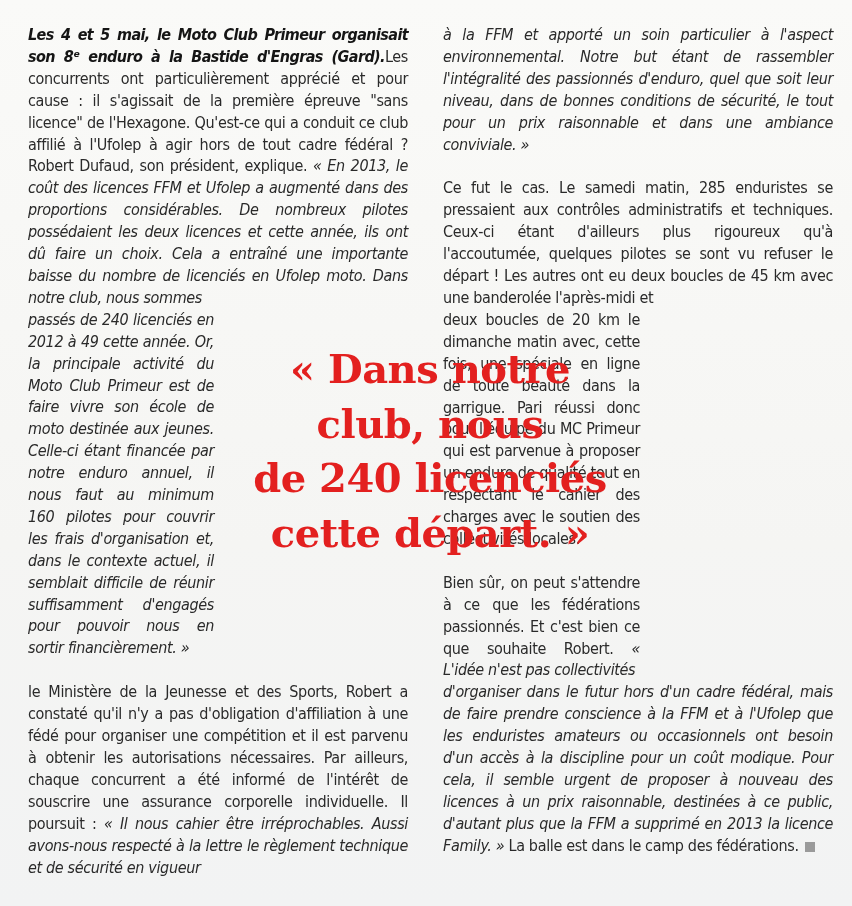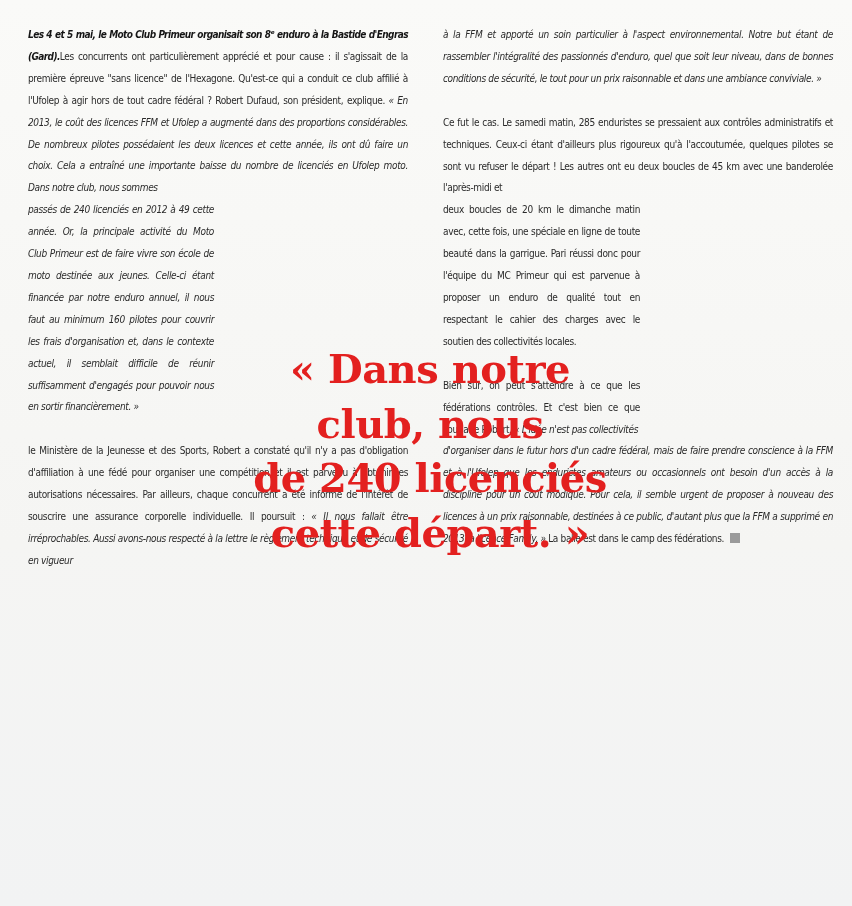--- a/index.html
+++ b/index.html
@@ -9,21 +9,21 @@
     font-family: "DejaVu Sans", sans-serif;
     color: #2a2a2a;
     position: relative;
   }
   .page {
     position: absolute; left: 0; top: 0; width: 852px; height: 906px;
     background: linear-gradient(180deg, #fafaf8 0%, #f5f5f3 60%, #f2f3f3 100%);
   }
   .col {
     position: absolute;
-    font-size: 10px;
+    font-size: 16px;
     line-height: 21.9px;
     letter-spacing: -0.35px;
     text-align: justify;
     font-stretch: condensed;
   }
   .col p { margin: 0; }
   .col-left { left: 28px; top: 24px; width: 380px; }
   .col-right { left: 443px; top: 24px; width: 390px; }
   .it { font-style: italic; }
   .lead {
@@ -57,32 +57,32 @@
 
   <div class="col col-left" style="color: rgb(42, 42, 42);">
     <p>
       <span class="lead">Les 4 et 5 mai, le Moto Club Primeur organisait son 8ᵉ enduro à la Bastide d'Engras (Gard).</span><span>Les concurrents ont particulièrement apprécié et pour cause : il s'agissait de la première épreuve "sans licence" de l'Hexagone. Qu'est-ce qui a conduit ce club affilié à l'Ufolep à agir hors de tout cadre fédéral ? Robert Dufaud, son président, explique.</span>
       <span class="it">« En 2013, le coût des licences FFM et Ufolep a augmenté dans des proportions considérables. De nombreux pilotes possédaient les deux licences et cette année, ils ont dû faire un choix. Cela a entraîné une importante baisse du nombre de licenciés en Ufolep moto. Dans notre club, nous sommes</span>
     </p>
     <p class="it narrow-left">passés de 240 licenciés en 2012 à 49 cette année. Or, la principale activité du Moto Club Primeur est de faire vivre son école de moto destinée aux jeunes. Celle-ci étant financée par notre enduro annuel, il nous faut au minimum 160 pilotes pour couvrir les frais d'organisation et, dans le contexte actuel, il semblait difficile de réunir suffisamment d'engagés pour pouvoir nous en sortir financièrement. »</p>
     <div class="gap"></div>
     <p>
       <span>le Ministère de la Jeunesse et des Sports, Robert a constaté qu'il n'y a pas d'obligation d'affiliation à une fédé pour organiser une compétition et il est parvenu à obtenir les autorisations nécessaires. Par ailleurs, chaque concurrent a été informé de l'intérêt de souscrire une assurance corporelle individuelle. Il poursuit :</span>
-      <span class="it">« Il nous fallait être irréprochables. Aussi avons-nous respecté à la lettre le règlement technique et de sécurité en vigueur</span>
+      <span class="it">« Il nous cahier être irréprochables. Aussi avons-nous respecté à la lettre le règlement technique et de sécurité en vigueur</span>
     </p>
   </div>
 
   <div class="col col-right" style="color: rgb(42, 42, 42);">
     <p class="it">à la FFM et apporté un soin particulier à l'aspect environnemental. Notre but étant de rassembler l'intégralité des passionnés d'enduro, quel que soit leur niveau, dans de bonnes conditions de sécurité, le tout pour un prix raisonnable et dans une ambiance conviviale. »</p>
     <div class="gap"></div>
     <p>Ce fut le cas. Le samedi matin, 285 enduristes se pressaient aux contrôles administratifs et techniques. Ceux-ci étant d'ailleurs plus rigoureux qu'à l'accoutumée, quelques pilotes se sont vu refuser le départ ! Les autres ont eu deux boucles de 45 km avec une banderolée l'après-midi et</p>
     <p class="narrow-right">deux boucles de 20 km le dimanche matin avec, cette fois, une spéciale en ligne de toute beauté dans la garrigue. Pari réussi donc pour l'équipe du MC Primeur qui est parvenue à proposer un enduro de qualité tout en respectant le cahier des charges avec le soutien des collectivités locales.</p>
     <div class="gap"></div>
     <p class="narrow-right">
-      <span>Bien sûr, on peut s'attendre à ce que les fédérations contrôles. Et c'est bien ce que souhaite Robert.</span>
+      <span>Bien sûr, on peut s'attendre à ce que les fédérations passionnés. Et c'est bien ce que souhaite Robert.</span>
       <span class="it">« L'idée n'est pas collectivités</span>
     </p>
     <p>
       <span class="it">d'organiser dans le futur hors d'un cadre fédéral, mais de faire prendre conscience à la FFM et à l'Ufolep que les enduristes amateurs ou occasionnels ont besoin d'un accès à la discipline pour un coût modique. Pour cela, il semble urgent de proposer à nouveau des licences à un prix raisonnable, destinées à ce public, d'autant plus que la FFM a supprimé en 2013 la licence Family. »</span>
       <span>La balle est dans le camp des fédérations.</span><span class="endmark" style="background: rgb(154, 154, 154);"></span>
     </p>
   </div>
 
   <div class="pull" style="color: rgb(227, 32, 31);">
     <span>« Dans notre</span>

